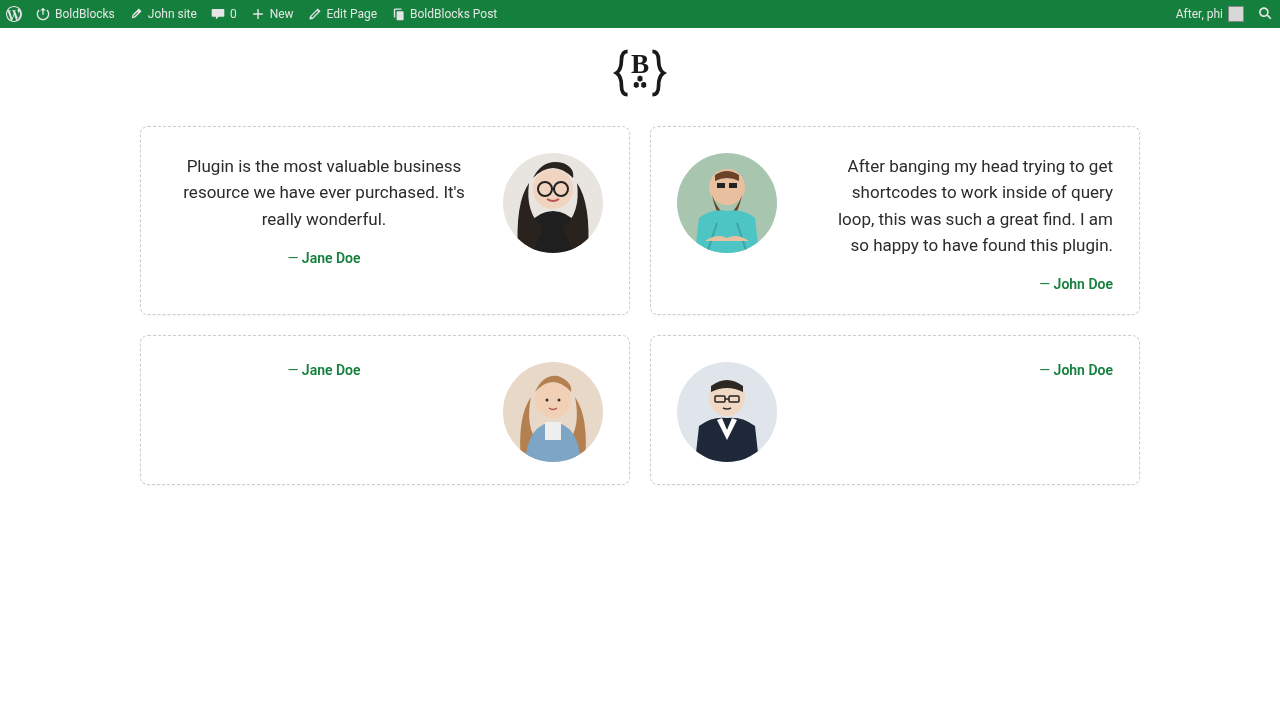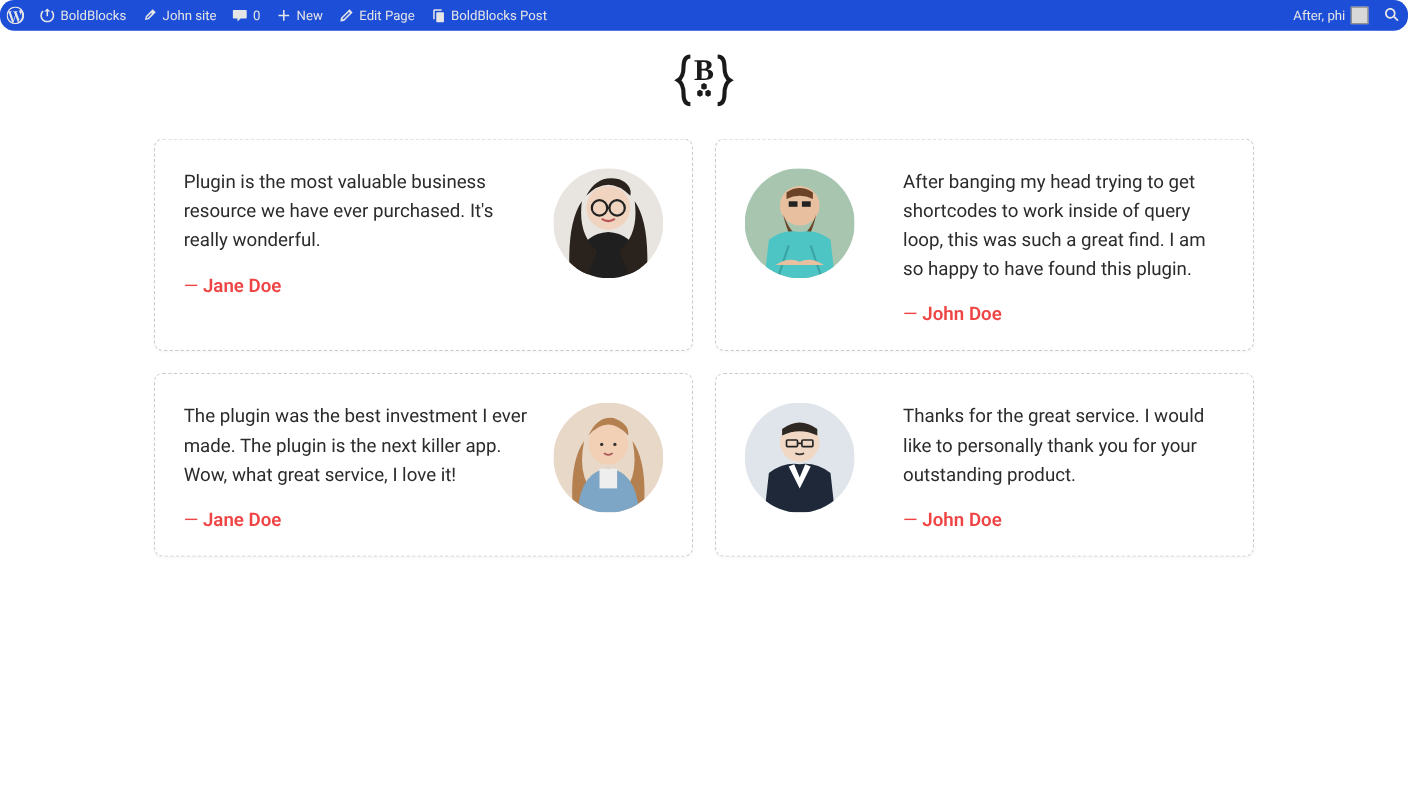--- a/index.html
+++ b/index.html
@@ -6,29 +6,28 @@
   body {
     font-family: -apple-system, BlinkMacSystemFont, "Segoe UI", Roboto, "Helvetica Neue", Arial, sans-serif;
     background: #fff;
     width: 1280px;
     height: 720px;
     overflow: hidden;
   }
 
   
   .admin-bar {
-    background: #1d4ed8;
+    background: #15803d;
     color: #f0f0f1;
     height: 28px;
     display: flex;
     align-items: center;
     justify-content: space-between;
     font-size: 12px;
     padding: 0 6px;
-    border-radius: 13px;
   }
   .admin-left, .admin-right {
     display: flex;
     align-items: center;
     gap: 14px;
     height: 100%;
   }
   .admin-item {
     display: flex;
     align-items: center;
@@ -63,37 +62,37 @@
   .card {
     border: 1px dashed #ccc;
     border-radius: 8px;
     padding: 26px 26px 22px;
     display: flex;
     align-items: flex-start;
     gap: 22px;
     box-shadow: 0 1px 3px rgba(0,0,0,0.04);
   }
   .card.left-layout { flex-direction: row; }
-  .card.left-layout .text-col { text-align: left; }
-  .card.right-layout .text-col { text-align: left; margin-left: 22px; }
+  .card.left-layout .text-col { text-align: center; }
+  .card.right-layout .text-col { text-align: right; margin-left: 22px; }
   .text-col {
     flex: 1;
     display: flex;
     flex-direction: column;
     gap: 18px;
   }
   .quote {
     font-size: 17px;
     line-height: 1.55;
     color: #2b2b2b;
     font-weight: 400;
   }
   .author {
-    font-size: 17px;
-    color: #ef4444;
+    font-size: 14px;
+    color: #15803d;
   }
   .author b { font-weight: 600; }
   .avatar {
     width: 100px;
     height: 100px;
     border-radius: 50%;
     flex-shrink: 0;
     overflow: hidden;
   }
 
@@ -213,21 +212,20 @@
       </svg>
     </div>
     <div class="text-col">
       <div class="quote">After banging my head trying to get shortcodes to work inside of query loop, this was such a great find. I am so happy to have found this plugin.</div>
       <div class="author">— <b>John Doe</b></div>
     </div>
   </div>
 
   <div class="card left-layout">
     <div class="text-col">
-      <div class="quote">The plugin was the best investment I ever made. The plugin is the next killer app. Wow, what great service, I love it!</div>
       <div class="author">— <b>Jane Doe</b></div>
     </div>
     <div class="avatar">
       <svg viewBox="0 0 100 100">
         <rect width="100" height="100" fill="#e8d8c8"></rect>
         <circle cx="50" cy="38" r="18" fill="#f2d0b5"></circle>
         <path d="M32 30 Q50 10 68 30 Q70 20 55 14 Q40 12 32 30" fill="#b58050"></path>
         <path d="M28 35 Q22 65 35 80 L28 100 L18 100 Q14 55 28 35" fill="#b58050"></path>
         <path d="M72 35 Q78 65 65 80 L72 100 L82 100 Q86 55 72 35" fill="#b58050"></path>
         <circle cx="44" cy="38" r="1.5" fill="#333"></circle>
@@ -247,18 +245,17 @@
         <path d="M34 24 Q50 12 66 24 L66 30 Q50 22 34 30" fill="#2e2822"></path>
         <rect x="38" y="34" width="10" height="6" rx="1" fill="none" stroke="#222" stroke-width="1.5"></rect>
         <rect x="52" y="34" width="10" height="6" rx="1" fill="none" stroke="#222" stroke-width="1.5"></rect>
         <line x1="48" y1="37" x2="52" y2="37" stroke="#222" stroke-width="1.5"></line>
         <path d="M46 46 Q50 48 54 46" stroke="#333" stroke-width="1.5" fill="none"></path>
         <path d="M18 100 L22 64 Q35 54 50 56 Q65 54 78 64 L82 100" fill="#1e2838"></path>
         <path d="M40 58 L50 78 L60 58 L55 56 L50 68 L45 56" fill="#fff"></path>
       </svg>
     </div>
     <div class="text-col">
-      <div class="quote">Thanks for the great service. I would like to personally thank you for your outstanding product.</div>
       <div class="author">— <b>John Doe</b></div>
     </div>
   </div>
 
 </div>
 
 </body></html>

